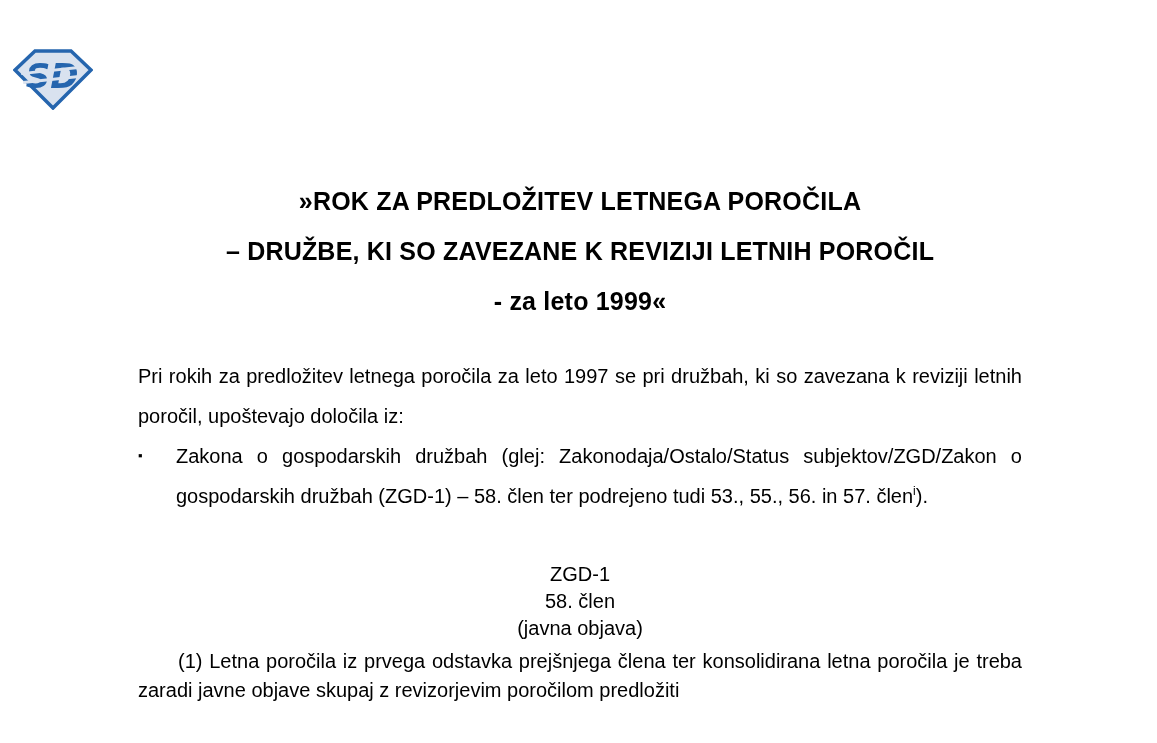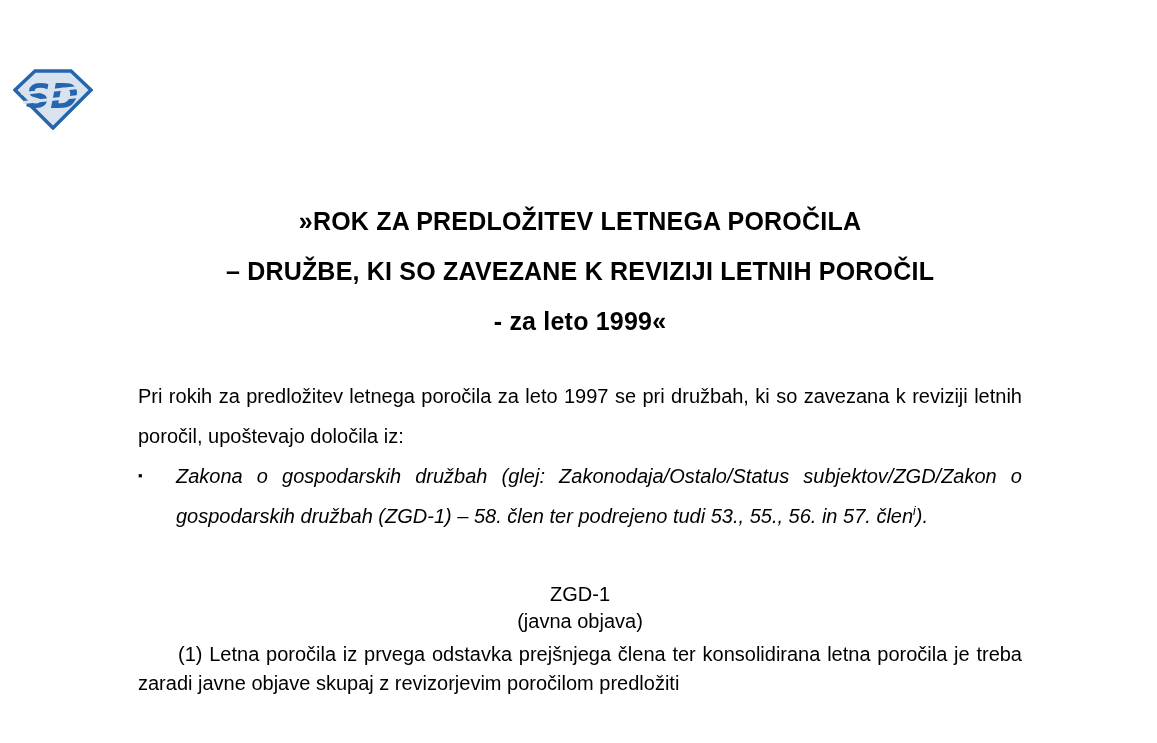--- a/index.html
+++ b/index.html
@@ -21,21 +21,20 @@
     position: absolute;
     left: 13px;
     top: 46px;
     width: 80px;
     height: 64px;
   }
   .content {
     position: relative;
     margin-left: 138px;
     width: 884px;
-    margin-top: 20px;
   }
   .title-block {
     padding-top: 176px;
     text-align: center;
     font-weight: bold;
     font-size: 25px;
     line-height: 50px;
     letter-spacing: 0.2px;
   }
   .intro {
@@ -50,21 +49,20 @@
     line-height: 40px;
   }
   .bullet-marker {
     flex: 0 0 38px;
     font-size: 13px;
     line-height: 40px;
   }
   .bullet-text {
     flex: 1;
     text-align: justify;
-    font-style: italic;
   }
   .bullet-text sup {
     font-size: 12px;
     line-height: 0;
     vertical-align: super;
   }
   .zgd-section {
     margin-top: 45px;
     text-align: center;
     font-size: 20px;
@@ -103,19 +101,20 @@
 
     <p class="intro">Pri rokih za predložitev letnega poročila za leto 1997 se pri družbah, ki so zavezana k reviziji letnih poročil, upoštevajo določila iz:</p>
 
     <div class="bullet-item">
       <span class="bullet-marker">▪</span>
       <span class="bullet-text"><span>Zakona o gospodarskih družbah (glej: Zakonodaja/Ostalo/Status subjektov/ZGD/Zakon o gospodarskih družbah (ZGD-1) – 58. člen ter podrejeno tudi 53., 55., 56. in 57. člen</span><sup>i</sup><span>).</span></span>
     </div>
 
     <div class="zgd-section">
       <div>ZGD-1</div>
+      <div>58. člen</div>
       <div class="bold-line">(javna objava)</div>
     </div>
 
     <p class="paragraph">(1) Letna poročila iz prvega odstavka prejšnjega člena ter konsolidirana letna poročila je treba zaradi javne objave skupaj z revizorjevim poročilom predložiti</p>
 
   </div>
 </div>
 
 </body></html>

